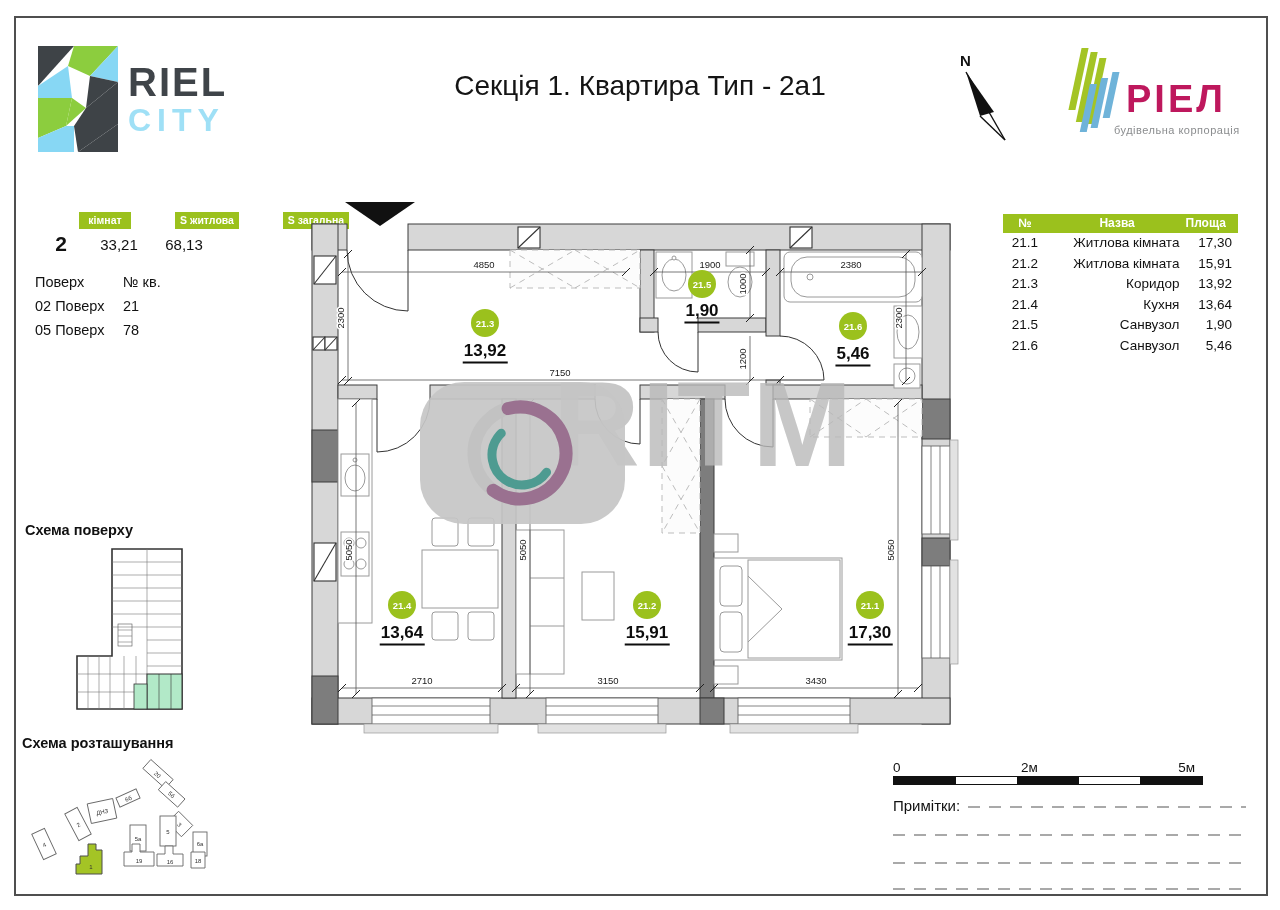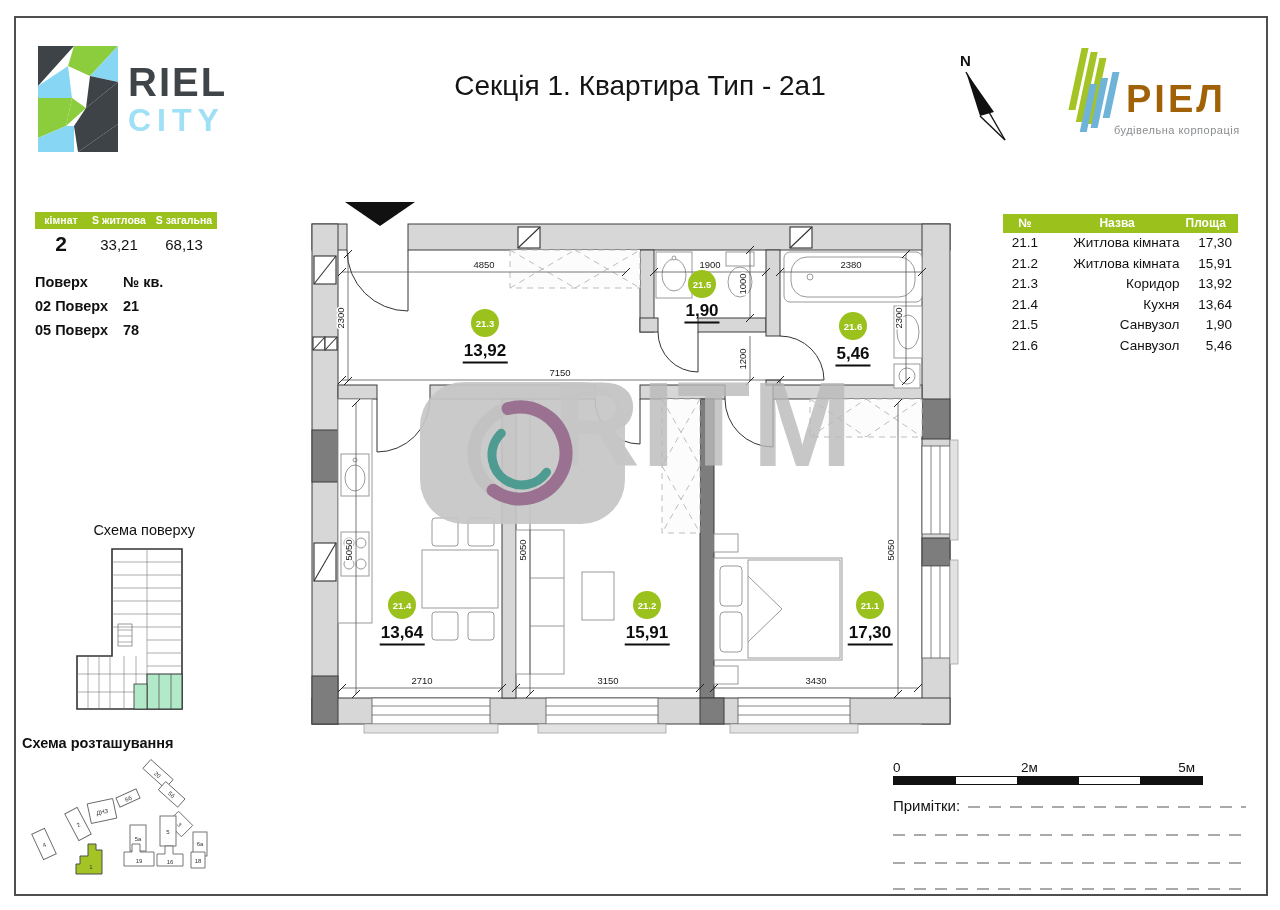--- a/index.html
+++ b/index.html
@@ -9,33 +9,33 @@
   .frame{left:14px;top:16px;width:1250px;height:876px;border:2px solid #4f4f4f;}
 
   
   .logo-mark{left:38px;top:46px;}
   .logo-text{left:128px;top:62px;line-height:1;}
   .logo-riel{font-size:40px;font-weight:bold;color:#3f4449;letter-spacing:2px;}
   .logo-city{font-size:32px;font-weight:bold;color:#9fe0f6;letter-spacing:6px;margin-top:2px;}
   .page-title{left:330px;top:70px;width:620px;text-align:center;font-size:28px;color:#141414;}
   .north{left:952px;top:48px;}
   .brand{left:1068px;top:46px;}
-  .brand-name{left:1126px;top:80px;font-size:38px;font-weight:bold;color:#a16207;letter-spacing:3px;line-height:1;}
+  .brand-name{left:1126px;top:80px;font-size:38px;font-weight:bold;color:#be185d;letter-spacing:3px;line-height:1;}
   .brand-tagline{left:1114px;top:124px;font-size:11px;color:#8a8c8e;letter-spacing:.5px;}
 
   
   .sum-head{left:35px;top:212px;display:flex;height:17px;line-height:17px;
             font-size:10.5px;font-weight:bold;color:#fff;text-align:center;}
-  .sum-head div{background:var(--accent);}
+  .sum-head div{background:var(--accent);margin-left:44px;}
   .sum-vals{left:35px;top:232px;display:flex;align-items:center;text-align:center;}
   .c1{width:52px;} .c2{width:64px;} .c3{width:66px;}
   .v-rooms{font-size:21px;font-weight:bold;}
   .v-area{font-size:15px;}
   .floors{left:35px;top:270px;font-size:14.5px;line-height:24px;}
-  .floors .row{display:flex;font-weight:bold;}
+  .floors .row{display:flex;}
   .floors .fc1{width:88px;} .floors .fc2{width:50px;}
 
   
   .rt{left:1003px;top:214px;width:235px;}
   .rt-head{display:flex;height:19px;line-height:19px;background:var(--accent);
            color:#fff;font-size:12px;font-weight:bold;text-align:center;}
   .rt-row{display:flex;height:20.5px;line-height:20.5px;font-size:13.5px;}
   .rt .n{width:45px;text-align:center;}
   .rt .nm{width:128px;text-align:right;padding-left:8px;}
   .rt .ar{width:54px;text-align:right;padding-right:6px;}
@@ -50,21 +50,21 @@
 
   
   .wm{left:420px;top:378px;width:460px;height:160px;z-index:5;pointer-events:none;}
   .wm-text{position:absolute;left:133px;top:-14px;font-size:120px;font-weight:bold;
            color:rgba(185,185,185,.8);letter-spacing:2px;line-height:1;}
   .wm-sub{position:absolute;left:330px;top:100px;font-size:45px;color:rgba(195,195,195,.9);}
   .wm-icon{position:absolute;left:0;top:4px;width:205px;height:142px;border-radius:44px;
            background:rgba(198,198,198,.92);}
 
   
-  .fs-title{left:25px;top:522px;width:170px;text-align:right;font-size:14.5px;font-weight:400;}
+  .fs-title{left:25px;top:522px;width:170px;text-align:left;font-size:14.5px;font-weight:700;}
   .fs-svg{left:72px;top:544px;}
   .site-title{left:22px;top:735px;width:180px;font-size:14.5px;font-weight:600;}
   .site-svg{left:30px;top:756px;}
 
   
   .scale{left:893px;top:760px;width:352px;height:26px;font-size:13.5px;}
   .scale .t0{position:absolute;left:0;top:0;}
   .scale .t2{position:absolute;left:128px;top:0;}
   .scale .t5{position:absolute;right:50px;top:0;}
   .scale .bar{position:absolute;left:0;top:16px;width:308px;height:7px;border:1px solid #111;display:flex;}

